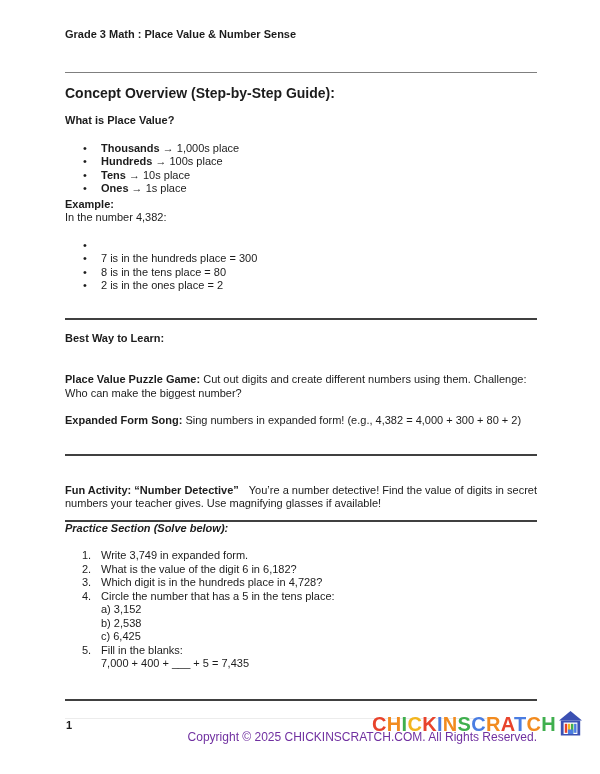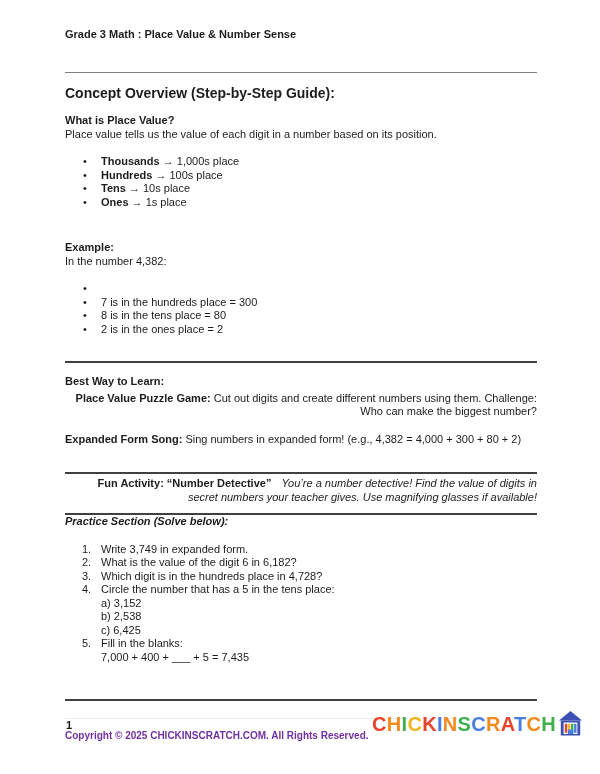--- a/index.html
+++ b/index.html
@@ -10,56 +10,55 @@
   }
   .page{box-sizing:border-box;width:600px;height:774px;position:relative;
     padding:27px 63px 0 65px;}
   .doc-title{font-size:11px;font-weight:bold;line-height:14px;}
   .rule{border:none;margin:0;}
   .rule-thin{border-top:1px solid #7f7f7f;margin-top:31px;}
   .rule-thick{border-top:2px solid #404040;}
   .h2{font-size:14px;font-weight:bold;line-height:17px;margin:12px 0 0 0;}
   p{margin:0;font-size:11px;line-height:13.5px;}
   .b{font-weight:bold;}
-  .i{font-style:italic;}
+  .i{}
   .bi{font-weight:bold;font-style:italic;}
-  .mt12{margin-top:12px;} .mt11{margin-top:3px;text-align:right;} .mt14{margin-top:14px;}
-  .mt15{margin-top:32px;} .mt25{margin-top:25px;} .mt26{margin-top:26px;}
+  .mt12{margin-top:12px;} .mt11{margin-top:28px;} .mt14{margin-top:14px;}
+  .mt15{margin-top:2px;} .mt25{margin-top:25px;} .mt26{margin-top:26px;}
   .mt9{margin-top:9px;} .mt10{}
   ul.blist{list-style:none;margin:14px 0 0 0;padding:0;font-size:11px;line-height:13.5px;}
   ul.blist li{display:flex;}
   .bullet{display:inline-block;margin-left:18px;width:18px;flex:0 0 18px;}
   .olist{margin:14px 0 0 0;font-size:11px;line-height:13.5px;}
   .orow{display:flex;}
   .onum{display:inline-block;margin-left:17px;width:19px;flex:0 0 19px;}
   .osub{padding-left:36px;}
   .gap{display:inline-block;width:10px;}
   .footer{position:absolute;top:699px;left:65px;width:517px;height:75px;}
   .footer .rule-thick{width:472px;}
   .faint-line{position:absolute;top:19px;left:0;width:426px;border-top:1px solid #ececec;}
   .pagenum{position:absolute;top:20px;left:1px;font-size:11px;font-weight:bold;}
-  .copyright{position:absolute;top:31px;left:0;width:472px;text-align:left;
-    font-size:10px;font-weight:bold;color:#7030a0;}
+  .copyright{position:absolute;top:31px;left:0;width:472px;text-align:right;
+    font-size:12px;font-weight:normal;color:#7030a0;}
   .logo{position:absolute;top:12px;right:0;display:flex;align-items:center;}
   .logo-word{font-size:20px;font-weight:800;letter-spacing:.3px;line-height:1;white-space:nowrap;}
   .logo-house{margin-left:3px;display:block;}
 </style>
 </head>
 <body>
 
 <div class="page">
 
   <div class="doc-title">Grade 3 Math : Place Value &amp; Number Sense</div>
 
   <hr class="rule rule-thin">
 
   <div class="h2">Concept Overview (Step-by-Step Guide):</div>
 
   <p class="b mt12">What is Place Value?</p>
-  <p>Place value tells us the value of each digit in a number based on its position.</p>
 
   <ul class="blist">
     <li>
         <span class="bullet">•</span>
         <span><span class="b">Thousands</span> <span>→ 1,000s place</span></span>
       </li>
     <li>
         <span class="bullet">•</span>
         <span><span class="b">Hundreds</span> <span>→ 100s place</span></span>
       </li>

